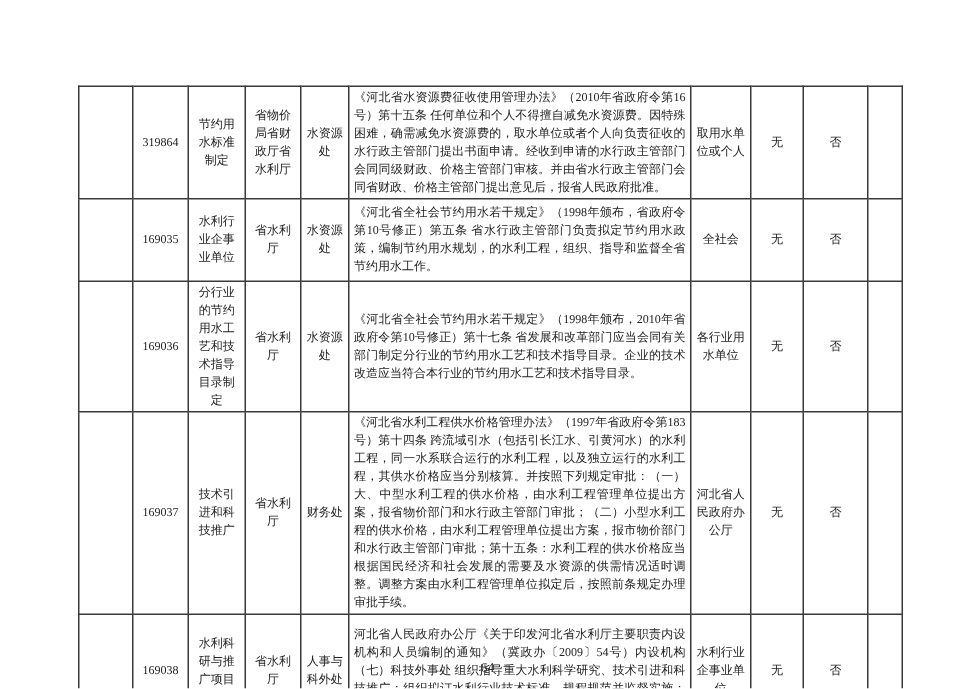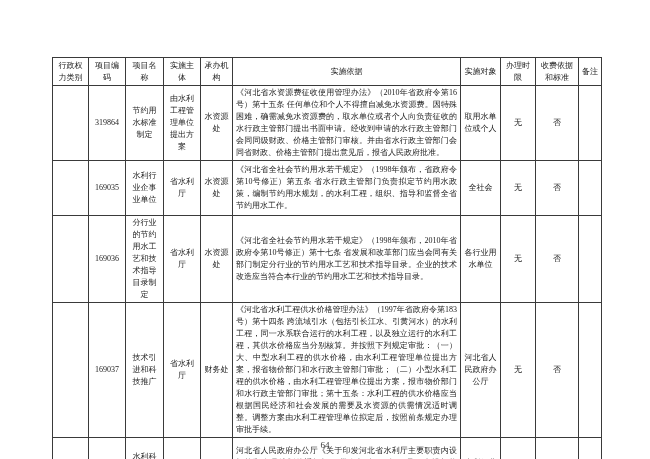--- a/index.html
+++ b/index.html
@@ -73,38 +73,26 @@
         <col style="width:38px">
       <col style="width:37px">
         <col style="width:32px">
         <col style="width:228px">
       <col style="width:40px">
         <col style="width:35px">
         <col style="width:43px">
       <col style="width:23px">
     </colgroup>
     <tbody>
-        <tr class="hdr-row">
-      <th class="hdr">行政权力类别</th>
-      <th class="hdr">项目编码</th>
-      <th class="hdr">项目名称</th>
-      <th class="hdr">实施主体</th>
-      <th class="hdr">承办机构</th>
-      <th class="hdr">实施依据</th>
-      <th class="hdr">实施对象</th>
-      <th class="hdr">办理时限</th>
-      <th class="hdr">收费依据和标准</th>
-      <th class="hdr">备注</th>
-    </tr>
 
     <tr class="row-1">
       <td class="c"></td>
       <td class="c">319864</td>
       <td class="c">节约用水标准制定</td>
-      <td class="c">由水利工程管理单位提出方案</td>
+      <td class="c">省物价局省财政厅省水利厅</td>
       <td class="c">水资源处</td>
       <td class="basis">《河北省水资源费征收使用管理办法》（2010年省政府令第16号）第十五条 任何单位和个人不得擅自减免水资源费。因特殊困难，确需减免水资源费的，取水单位或者个人向负责征收的水行政主管部门提出书面申请。经收到申请的水行政主管部门会同同级财政、价格主管部门审核。并由省水行政主管部门会同省财政、价格主管部门提出意见后，报省人民政府批准。</td>
       <td class="c">取用水单位或个人</td>
       <td class="c">无</td>
       <td class="c">否</td>
       <td class="c"></td>
     </tr>
 
     <tr class="row-2">
       <td class="c"></td>

